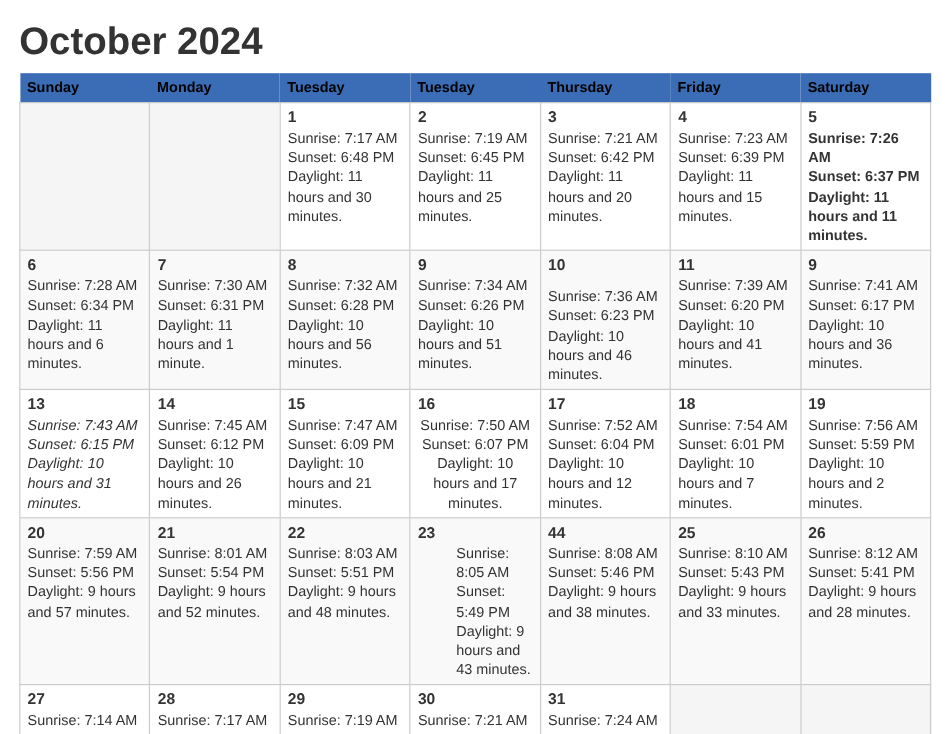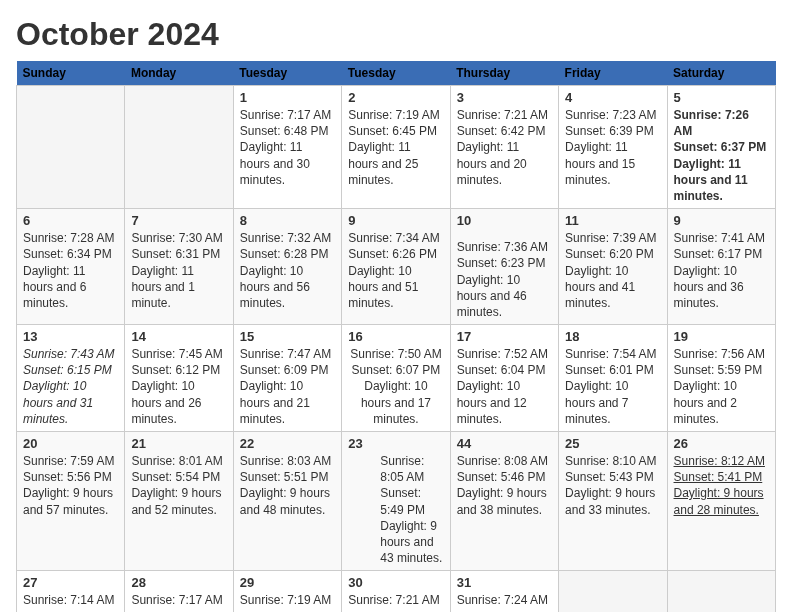--- a/index.html
+++ b/index.html
@@ -263,21 +263,21 @@
 Daylight: 9 hours and 38 minutes.</div>
         </td>
         <td>
           <span class="day-num">25</span>
           <div class="cell-text" style="white-space: pre-line;">Sunrise: 8:10 AM
 Sunset: 5:43 PM
 Daylight: 9 hours and 33 minutes.</div>
         </td>
         <td>
           <span class="day-num">26</span>
-          <div class="cell-text" style="white-space: pre-line; text-decoration: underline;">Sunrise: 8:12 AM
+          <div class="cell-text" style="white-space: pre-line;">Sunrise: 8:12 AM
 Sunset: 5:41 PM
 Daylight: 9 hours and 28 minutes.</div>
         </td>
       </tr>
       <tr>
         <td>
           <span class="day-num">27</span>
           <div class="cell-text" style="white-space: pre-line;">Sunrise: 7:14 AM
 Sunset: 4:39 PM
 Daylight: 9 hours and 24 minutes.</div>

